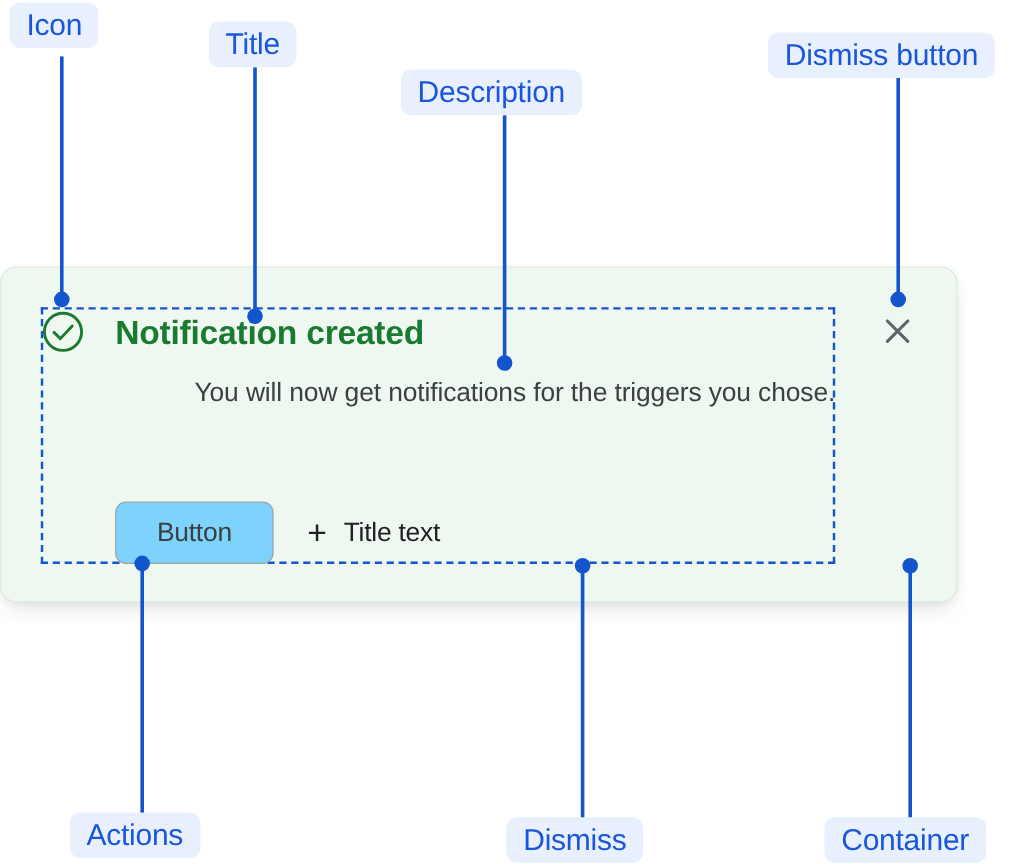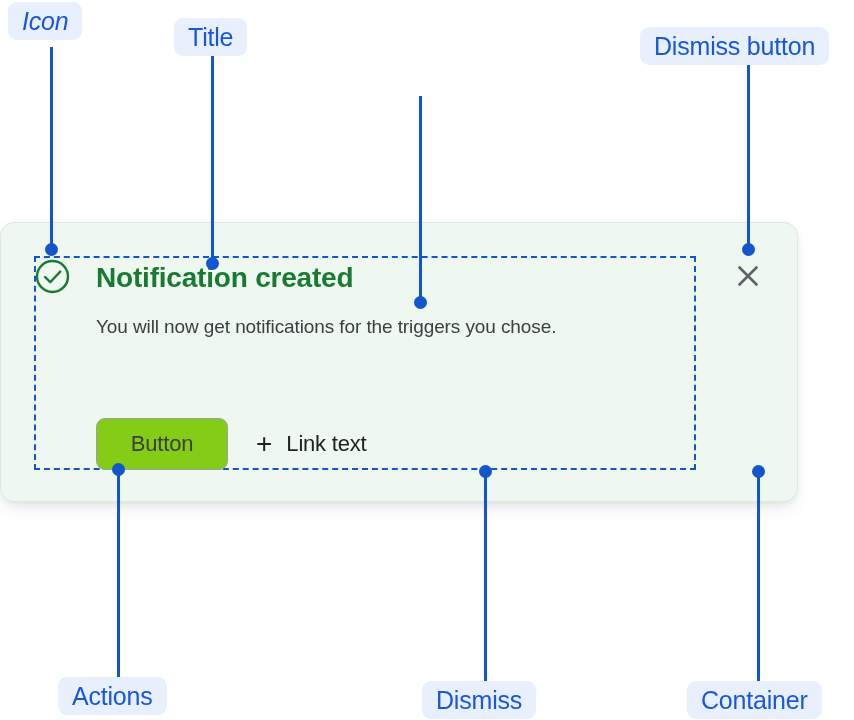--- a/index.html
+++ b/index.html
@@ -98,39 +98,40 @@
     letter-spacing: -0.2px;
     white-space: nowrap;
   }
 
   
   #notif-desc {
     position: absolute;
     left: 96px;
     top: 307px;
     width: 600px;
-    font-size: 19px;
+    font-size: 22px;
     line-height: 40px;
     color: #3c4043;
     letter-spacing: -0.1px;
+    text-align: right;
   }
 
   
   #actions-row {
     position: absolute;
     left: 96px;
     top: 418px;
     display: flex;
     align-items: center;
   }
   #action-button {
     height: 52px;
     min-width: 132px;
     padding: 0 18px;
-    background: #84cc16;
+    background: #7dd3fc;
     border: 1px solid #9aa0a6;
     border-radius: 9px;
     font-family: "Liberation Sans", sans-serif;
     font-size: 22px;
     color: #3c4043;
     letter-spacing: -0.2px;
     cursor: pointer;
     box-sizing: border-box;
     display: flex;
     align-items: center;
@@ -189,21 +190,21 @@
   </span>
 
   <div id="notif-title">Notification created</div>
 
   <div id="notif-desc">You will now get notifications for the triggers you chose.</div>
 
   <div id="actions-row">
     <button id="action-button">Button</button>
     <span id="action-link">
       <span id="plus-icon">+</span>
-      <span id="action-link-label">Link text</span>
+      <span id="action-link-label">Title text</span>
     </span>
   </div>
 
   <button id="dismiss-button">
     <span>
       <svg width="30" height="30" viewBox="0 0 30 30" aria-hidden="true">
         <path d="M6.5 6.5 L23.5 23.5 M23.5 6.5 L6.5 23.5" stroke="#5f6368" stroke-width="2.6" stroke-linecap="round"></path>
       </svg>
     </span>
   </button>
@@ -222,24 +223,25 @@
 
   <div class="leader" style="left:117px; top:470px; height:210px;"></div>
   <div class="dot" style="left:112px; top:463px;"></div>
 
   <div class="leader" style="left:484px; top:472px; height:212px;"></div>
   <div class="dot" style="left:479px; top:465px;"></div>
 
   <div class="leader" style="left:757px; top:472px; height:212px;"></div>
   <div class="dot" style="left:752px; top:465px;"></div>
 
-  <div class="pill" style="left:8px;   top:2px;font-style:italic;">Icon</div>
+  <div class="pill" style="left:8px;   top:2px;">Icon</div>
 
   <div class="pill" style="left:174px; top:18px;">Title</div>
 
+  <div class="pill" style="left:334px; top:58px;">Description</div>
 
   <div class="pill" style="left:640px; top:2px;margin-top:25px;">Dismiss button</div>
 
   <div class="pill" style="left:58px;  top:677px;">Actions</div>
 
   <div class="pill" style="left:422px; top:681px;">Dismiss</div>
 
   <div class="pill" style="left:687px; top:681px;">Container</div>
 
 </div>

